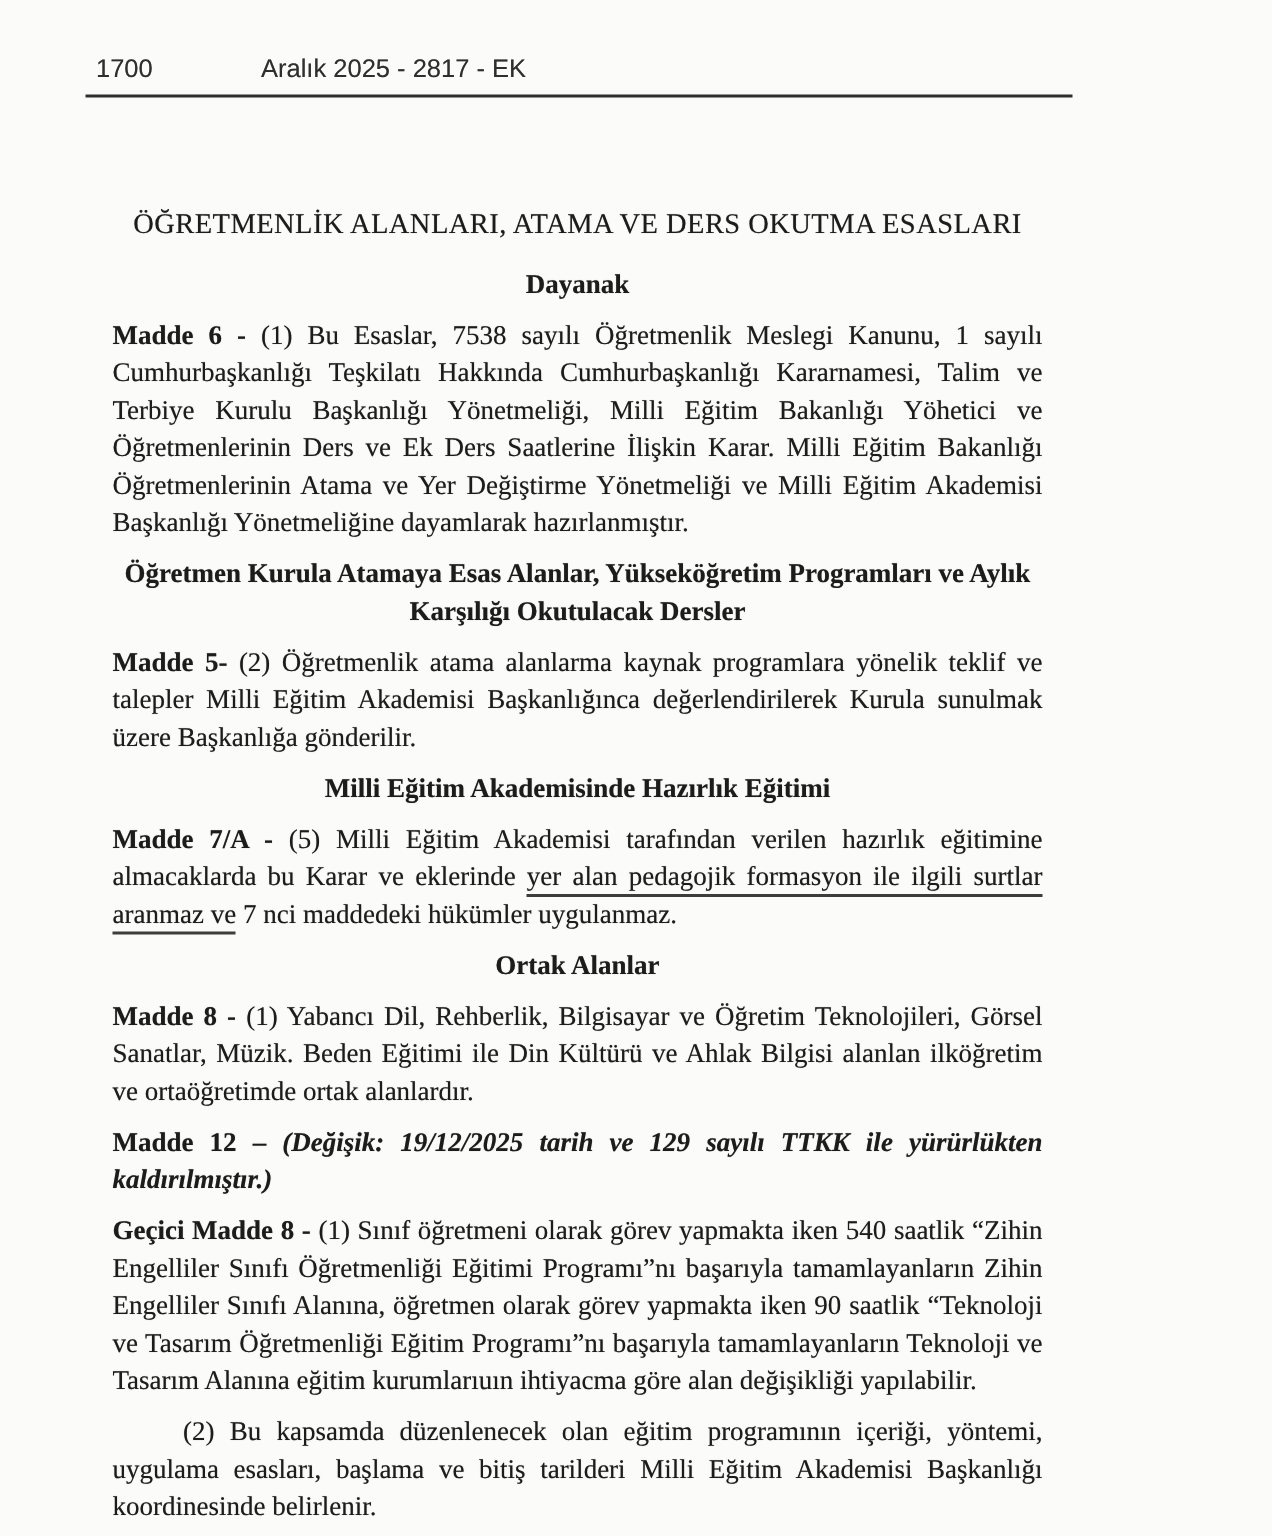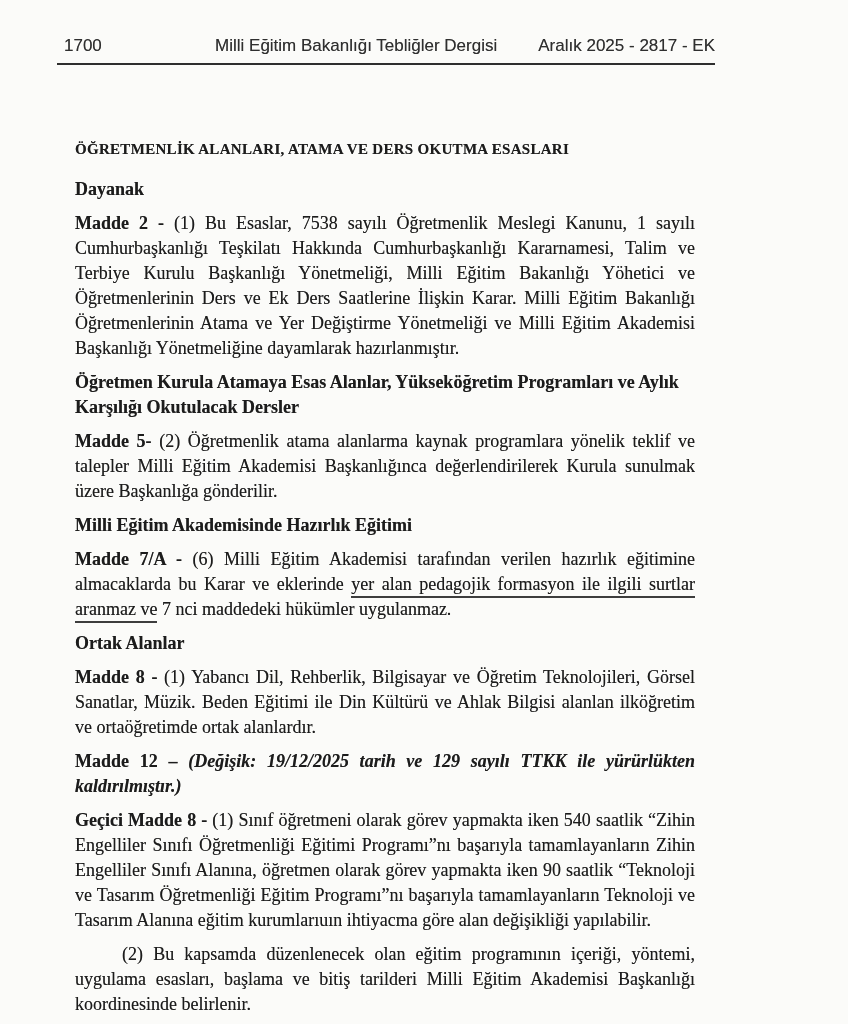--- a/index.html
+++ b/index.html
@@ -25,27 +25,27 @@
   .hdr-center{ flex: 1 1 auto; text-align: center; }
   .hdr-right { flex: 0 0 auto; }
 
   
   .doc {
     margin: 0 53px 0 75px;
     font-size: 18px; line-height: 25px;
     text-shadow: 0 0 .5px rgba(25,25,25,.55);
   }
   .doc-title {
-    font-size: 15px; font-weight: bold;
-    letter-spacing: .3px;
+    font-size: 19px; font-weight: normal;
+    text-align: center; letter-spacing: .3px;
     margin: 72px 0 15px 0; line-height: 25px;
   }
   .sec-heading {
     font-size: 18px; font-weight: bold;
-    margin: 0 0 9px 0; line-height: 25px;
+    margin: 0 0 9px 0; line-height: 25px; text-align: center;
   }
   .para {
     margin: 0 0 9px 0;
     text-align: justify;
   }
   .para .lead { font-weight: bold; }
   .note { font-style: italic; font-weight: bold; }
   .u {
     border-bottom: 2.5px solid #3d3d3d;
     padding-bottom: 1.5px;
@@ -53,47 +53,46 @@
   .para.indent { text-indent: 47px; }
   .para.gap-top { margin-top: 1px; }
 </style>
 </head>
 <body>
 
 <div class="page">
 
   <header class="page-header">
     <span class="hdr-left">1700</span>
-    <span class="hdr-center">Milli Eğitim Bakanlığı Tebliğler Dergisi</span>
     <span class="hdr-right">Aralık 2025 - 2817 - EK</span>
   </header>
 
   <main class="doc">
 
     <h1 class="doc-title">ÖĞRETMENLİK ALANLARI, ATAMA VE DERS OKUTMA ESASLARI</h1>
 
     <h2 class="sec-heading">Dayanak</h2>
 
     <p class="para">
-      <b class="lead">Madde 2 -</b>
+      <b class="lead">Madde 6 -</b>
       <span>(1) Bu Esaslar, 7538 sayılı Öğretmenlik Meslegi Kanunu, 1 sayılı Cumhurbaşkanlığı Teşkilatı Hakkında Cumhurbaşkanlığı Kararnamesi, Talim ve Terbiye Kurulu Başkanlığı Yönetmeliği, Milli Eğitim Bakanlığı Yöhetici ve Öğretmenlerinin Ders ve Ek Ders Saatlerine İlişkin Karar. Milli Eğitim Bakanlığı Öğretmenlerinin Atama ve Yer Değiştirme Yönetmeliği ve Milli Eğitim Akademisi Başkanlığı Yönetmeliğine dayamlarak hazırlanmıştır.</span>
     </p>
 
     <h2 class="sec-heading">Öğretmen Kurula Atamaya Esas Alanlar, Yükseköğretim Programları ve Aylık Karşılığı Okutulacak Dersler</h2>
 
     <p class="para">
       <b class="lead">Madde 5-</b>
       <span>(2) Öğretmenlik atama alanlarma kaynak programlara yönelik teklif ve talepler Milli Eğitim Akademisi Başkanlığınca değerlendirilerek Kurula sunulmak üzere Başkanlığa gönderilir.</span>
     </p>
 
     <h2 class="sec-heading">Milli Eğitim Akademisinde Hazırlık Eğitimi</h2>
 
     <p class="para">
       <b class="lead">Madde 7/A -</b>
-      <span>(6) Milli Eğitim Akademisi tarafından verilen hazırlık eğitimine almacaklarda bu Karar ve eklerinde </span><span class="u">yer alan pedagojik formasyon ile ilgili surtlar aranmaz ve</span><span> 7 nci maddedeki hükümler uygulanmaz.</span>
+      <span>(5) Milli Eğitim Akademisi tarafından verilen hazırlık eğitimine almacaklarda bu Karar ve eklerinde </span><span class="u">yer alan pedagojik formasyon ile ilgili surtlar aranmaz ve</span><span> 7 nci maddedeki hükümler uygulanmaz.</span>
     </p>
 
     <h2 class="sec-heading">Ortak Alanlar</h2>
 
     <p class="para">
       <b class="lead">Madde 8 -</b>
       <span>(1) Yabancı Dil, Rehberlik, Bilgisayar ve Öğretim Teknolojileri, Görsel Sanatlar, Müzik. Beden Eğitimi ile Din Kültürü ve Ahlak Bilgisi alanlan ilköğretim ve ortaöğretimde ortak alanlardır.</span>
     </p>
 
 

